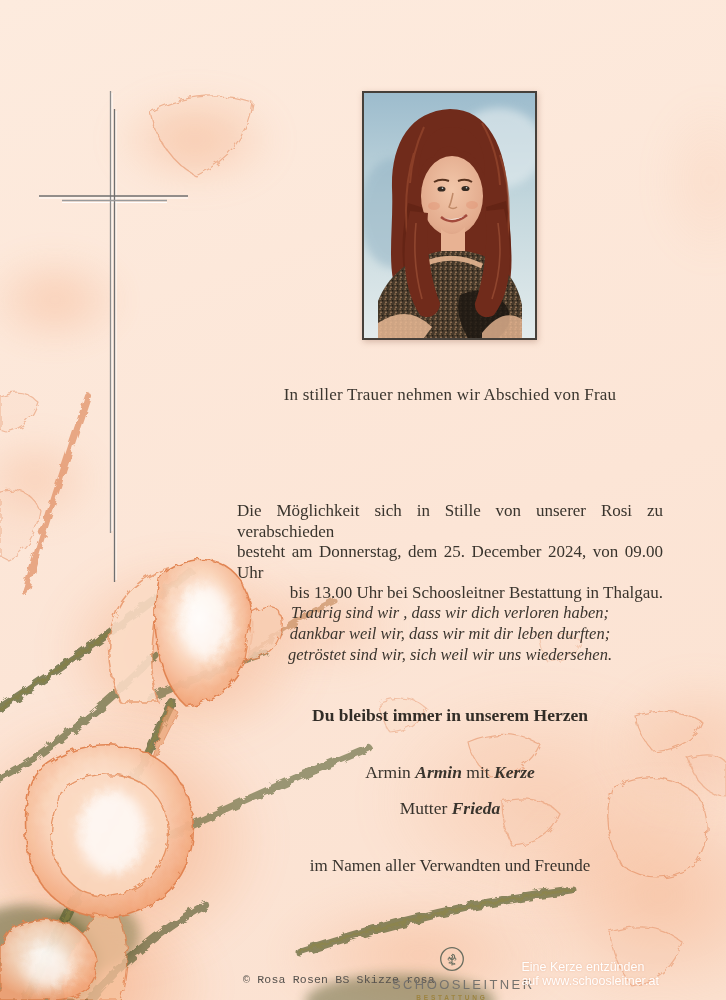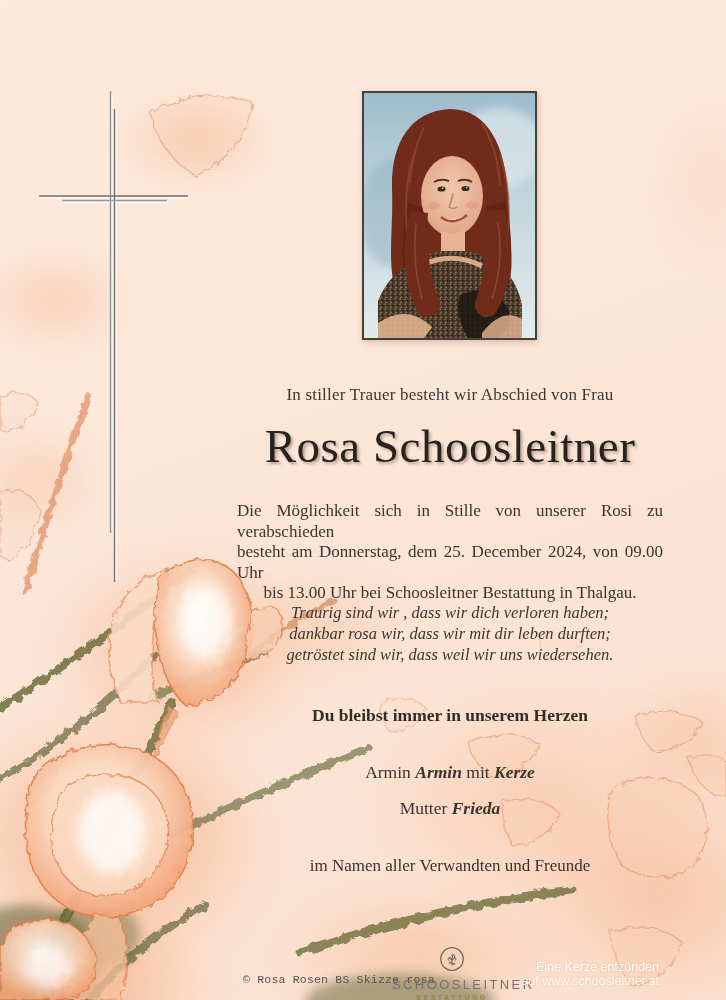--- a/index.html
+++ b/index.html
@@ -23,41 +23,41 @@
   .photo svg{display:block;}
   
   .col{position:absolute;left:237px;width:426px;text-align:center;}
   .intro{top:385px;font-size:17px;letter-spacing:.2px;color:#3b362f;}
   .name{
     top:419px;font-size:47px;letter-spacing:.5px;color:#272320;
     text-shadow:2px 2px 3px rgba(130,98,82,.55);
   }
   .announce{top:501px;font-size:17px;line-height:20.5px;color:#39342d;font-family:Liberation Serif, serif;}
   .announce .jl{text-align:justify;text-align-last:justify;}
-  .announce .ll{text-align:center;}
+  .announce .ll{text-align:right;}
   .poem{top:602px;font-size:16.5px;line-height:21px;font-style:italic;color:#3b352e;}
   .motto{top:705px;font-size:17.5px;font-weight:bold;color:#322d27;}
   .family-line{font-size:17.5px;color:#39342d;}
   .son{top:762px;}
   .mother{top:798px;}
   .closing{top:856px;font-size:17px;}
   .bold{font-weight:bold;font-style:italic;}
   
   .credit{
     position:absolute;left:243px;top:973px;
     font-family:Liberation Mono, monospace;font-size:11.5px;
     color:#56524d;letter-spacing:.2px;
   }
   .logo{position:absolute;left:392px;top:946px;width:120px;text-align:center;
         font-family:"Liberation Sans",sans-serif;}
   .logo-circle{display:inline-block;width:26px;height:26px;}
   .logo-name{font-size:13px;letter-spacing:2.4px;color:#75726d;margin-top:1px;}
   .logo-sub{font-size:6.5px;font-weight:bold;letter-spacing:2.8px;color:#9d8440;margin-top:2px;}
   .candle{
-    position:absolute;right:67px;top:961px;text-align:right;
+    position:absolute;right:67px;top:961px;text-align:left;
     font-family:"Liberation Sans",sans-serif;font-size:12.5px;line-height:13.5px;
     color:#ffffff;text-shadow:0 0 2px rgba(225,140,100,.45);
     cursor:pointer;
   }
 </style>
 </head>
 <body>
 
 <div class="page">
 
@@ -233,34 +233,33 @@
 
       <path d="M46,118 C36,160 40,198 56,222 C66,228 76,220 76,210 C64,180 62,144 64,120 Z" fill="#702b1b"></path>
       <path d="M140,116 C150,158 148,198 130,222 C120,228 110,220 111,210 C122,180 124,144 121,118 Z" fill="#702b1b"></path>
       <g stroke="#a5573b" stroke-width="1.6" fill="none" opacity=".6">
         <path d="M52,130 Q48,170 58,206"></path>
         <path d="M134,130 Q140,170 128,206"></path>
       </g>
     </svg>
   </div>
 
-  <div class="col intro">In stiller Trauer besteht wir Abschied von Frau</div>
-
-  <div class="col name">Rosa Schoosleitner</div>
+  <div class="col intro">In stiller Trauer nehmen wir Abschied von Frau</div>
+
 
   <div class="col announce">
     <div class="jl">Die Möglichkeit sich in Stille von unserer Rosi zu verabschieden</div>
     <div class="jl">besteht am Donnerstag, dem 25. December 2024, von 09.00 Uhr</div>
     <div class="ll">bis 13.00 Uhr bei Schoosleitner Bestattung in Thalgau.</div>
   </div>
 
   <div class="col poem">
     <div>Traurig sind wir , dass wir dich verloren haben;</div>
-    <div>dankbar rosa wir, dass wir mit dir leben durften;</div>
-    <div>getröstet sind wir, dass weil wir uns wiedersehen.</div>
+    <div>dankbar weil wir, dass wir mit dir leben durften;</div>
+    <div>getröstet sind wir, sich weil wir uns wiedersehen.</div>
   </div>
 
   <div class="col motto">Du bleibst immer in unserem Herzen</div>
 
   <div class="col family-line son">
     <span>Armin</span>
     <span class="bold">Armin</span>
     <span>mit</span>
     <span class="bold">Kerze</span>
   </div>

